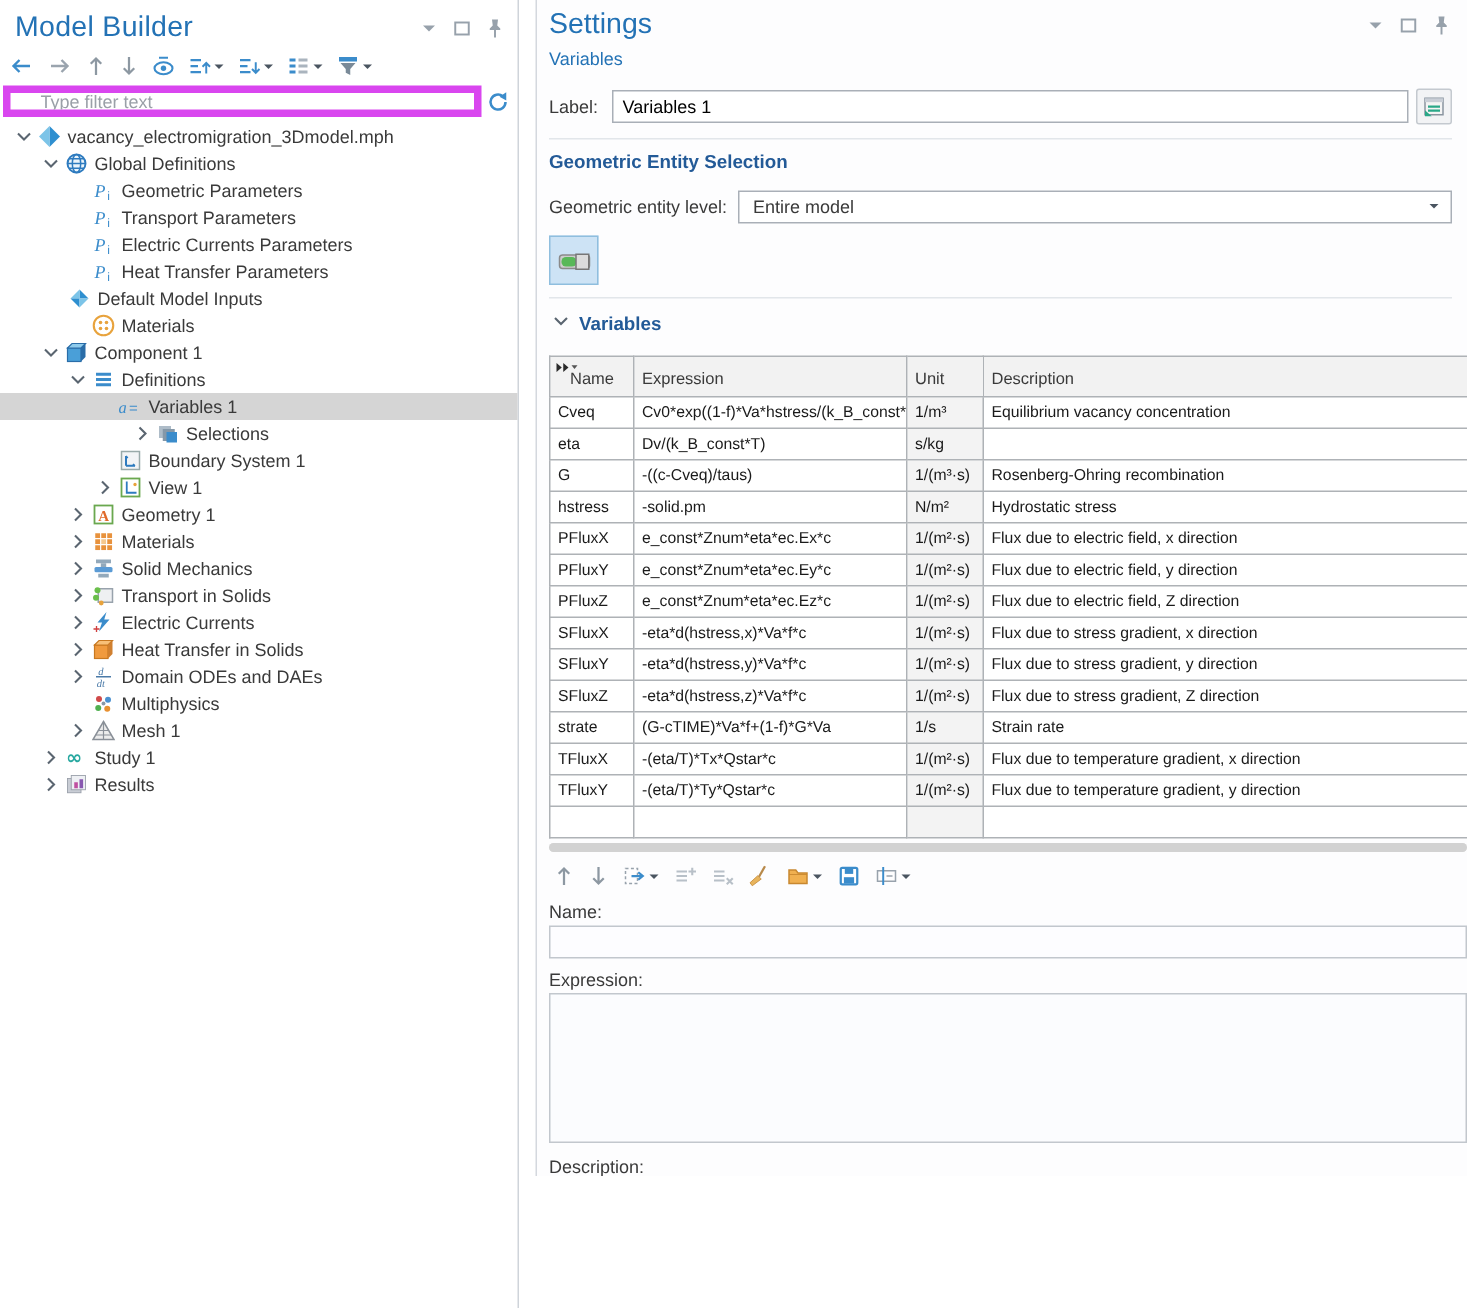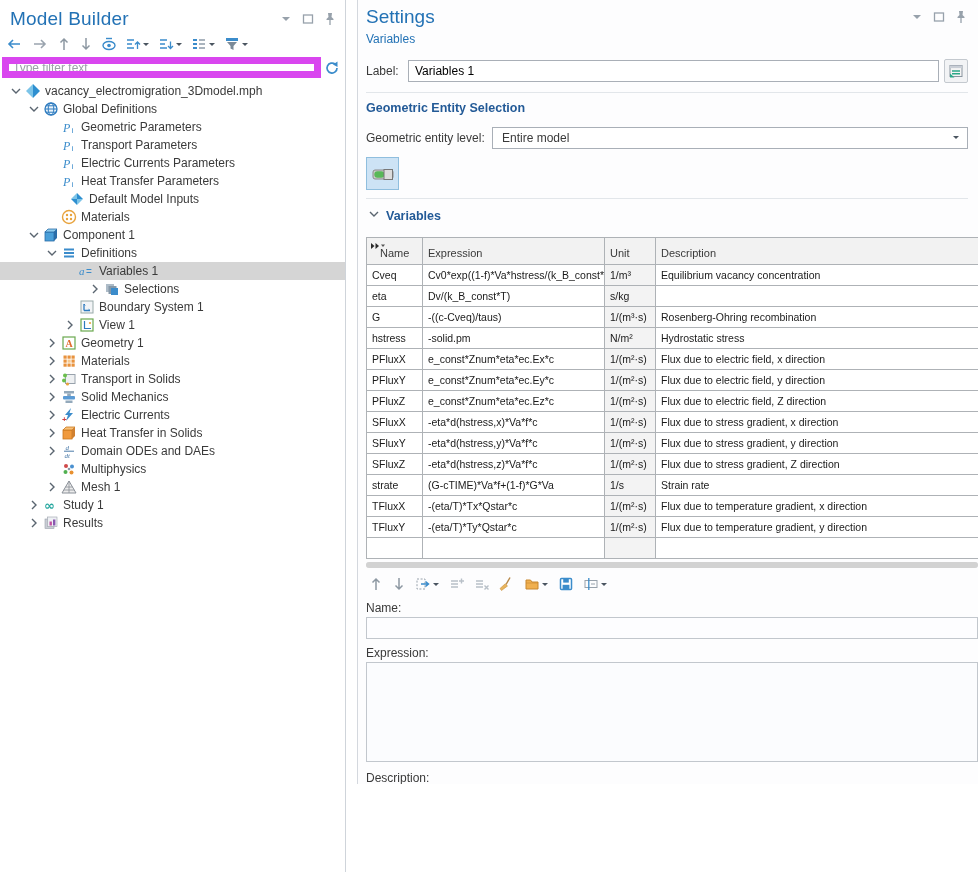--- a/index.html
+++ b/index.html
@@ -13,21 +13,21 @@
   .panel-titlebar { display:flex; align-items:flex-start; justify-content:space-between; padding:2px 8px 0 10px; }
   .panel-title { font-size:19px; font-weight:400; color:#2372b5; letter-spacing:.2px; }
   .win-controls { display:flex; gap:8px; margin-top:4px; }
   .win-controls .wc { width:14px; height:14px; display:inline-flex; align-items:center; justify-content:center; cursor:default; }
 
   .mb-toolbar { display:flex; align-items:center; gap:6px; padding:5px 4px 3px 4px; height:26px; }
   .tb-btn { display:inline-flex; align-items:center; height:20px; padding:0 1px; border-radius:2px; }
   .tb-btn .caret { margin-left:1px; }
 
   .filter-row { display:flex; align-items:center; padding:1px 2px 0 2px; }
-  .filter-row input { flex:1; height:21px; border:7px solid #d946ef; font-size:12px; padding:0 4px;
+  .filter-row input { flex:1; height:21px; border:5px solid #d946ef; font-size:12px; padding:0 20px;
     color:#3a3a3a; background:#fff; outline:none; font-family:"Liberation Sans",sans-serif;}
   .filter-row input::placeholder { color:#9aa0a8; }
   .refresh-btn { width:22px; height:21px; display:inline-flex; align-items:center; justify-content:center; }
 
   .tree { margin-top:4px; font-size:12px; }
   .tree-row { display:flex; align-items:center; height:18px; white-space:nowrap; cursor:default; }
   .tree-row.selected { background:#d5d5d5; }
   .chev-slot { width:16px; height:16px; display:inline-flex; align-items:center; justify-content:center; flex:0 0 16px; }
   .ticon { width:17px; height:16px; display:inline-flex; align-items:center; justify-content:center; margin-right:4px; flex:0 0 17px; }
   .tlabel { color:#3a3a3a; }
@@ -305,21 +305,21 @@
           <span class="ticon">
             <span style="display: inline-flex; align-items: center;">
               <svg width="16" height="16" viewBox="0 0 16 16" xmlns="http://www.w3.org/2000/svg">
                 <text x="2" y="12.5" font-size="12" font-style="italic" fill="#3b8ccb" font-family="Liberation Serif,serif">P</text>
                 <text x="10.5" y="14" font-size="8" fill="#3b8ccb">i</text>
               </svg>
             </span>
           </span>
           <span class="tlabel">Heat Transfer Parameters</span>
         </div>
-        <div class="tree-row" style="padding-left: 52px;">
+        <div class="tree-row" style="padding-left: 28px;">
           <span class="chev-slot"></span>
           <span class="ticon">
             <span style="display: inline-flex; align-items: center;">
               <svg width="16" height="16" viewBox="0 0 16 16" xmlns="http://www.w3.org/2000/svg">
                 <polygon points="8,2 14,8 8,8" fill="#2e8fd0"></polygon>
                 <polygon points="8,2 2,8 8,8" fill="#7cc4e8"></polygon>
                 <polygon points="8,8 2,8 8,14" fill="#2e8fd0"></polygon>
                 <polygon points="8,8 14,8 8,14" fill="#7cc4e8"></polygon>
               </svg>
             </span>
@@ -493,48 +493,48 @@
           <span class="chev-slot">
             <span style="display: inline-flex; align-items: center;">
               <svg width="16" height="16" viewBox="0 0 16 16" xmlns="http://www.w3.org/2000/svg">
                 <path d="M6 4l4 4-4 4" stroke="#5a6570" fill="none" stroke-width="1.4"></path>
               </svg>
             </span>
           </span>
           <span class="ticon">
             <span style="display: inline-flex; align-items: center;">
               <svg width="16" height="16" viewBox="0 0 16 16" xmlns="http://www.w3.org/2000/svg">
+                <rect x="3" y="2" width="10" height="2.5" fill="#93a9bb"></rect>
+                <rect x="6.2" y="4.5" width="3.6" height="2.5" fill="#93a9bb"></rect>
+                <rect x="2" y="7" width="12" height="3.5" rx="1" fill="#5b9bd5"></rect>
+                <rect x="4.5" y="11.5" width="7" height="2.5" fill="#93a9bb"></rect>
+              </svg>
+            </span>
+          </span>
+          <span class="tlabel">Solid Mechanics</span>
+        </div>
+        <div class="tree-row" style="padding-left: 44px;">
+          <span class="chev-slot">
+            <span style="display: inline-flex; align-items: center;">
+              <svg width="16" height="16" viewBox="0 0 16 16" xmlns="http://www.w3.org/2000/svg">
+                <path d="M6 4l4 4-4 4" stroke="#5a6570" fill="none" stroke-width="1.4"></path>
+              </svg>
+            </span>
+          </span>
+          <span class="ticon">
+            <span style="display: inline-flex; align-items: center;">
+              <svg width="16" height="16" viewBox="0 0 16 16" xmlns="http://www.w3.org/2000/svg">
                 <rect x="4.5" y="3.5" width="9.5" height="9" fill="#eef0f2" stroke="#98a2ac"></rect>
                 <circle cx="4" cy="4.5" r="2" fill="#6abf4b"></circle>
                 <circle cx="3" cy="9.5" r="2" fill="#6abf4b"></circle>
                 <circle cx="6.5" cy="13" r="1.6" fill="#e8a33d"></circle>
               </svg>
             </span>
           </span>
           <span class="tlabel">Transport in Solids</span>
-        </div>
-        <div class="tree-row" style="padding-left: 44px;">
-          <span class="chev-slot">
-            <span style="display: inline-flex; align-items: center;">
-              <svg width="16" height="16" viewBox="0 0 16 16" xmlns="http://www.w3.org/2000/svg">
-                <path d="M6 4l4 4-4 4" stroke="#5a6570" fill="none" stroke-width="1.4"></path>
-              </svg>
-            </span>
-          </span>
-          <span class="ticon">
-            <span style="display: inline-flex; align-items: center;">
-              <svg width="16" height="16" viewBox="0 0 16 16" xmlns="http://www.w3.org/2000/svg">
-                <rect x="3" y="2" width="10" height="2.5" fill="#93a9bb"></rect>
-                <rect x="6.2" y="4.5" width="3.6" height="2.5" fill="#93a9bb"></rect>
-                <rect x="2" y="7" width="12" height="3.5" rx="1" fill="#5b9bd5"></rect>
-                <rect x="4.5" y="11.5" width="7" height="2.5" fill="#93a9bb"></rect>
-              </svg>
-            </span>
-          </span>
-          <span class="tlabel">Solid Mechanics</span>
         </div>
         <div class="tree-row" style="padding-left: 44px;">
           <span class="chev-slot">
             <span style="display: inline-flex; align-items: center;">
               <svg width="16" height="16" viewBox="0 0 16 16" xmlns="http://www.w3.org/2000/svg">
                 <path d="M6 4l4 4-4 4" stroke="#5a6570" fill="none" stroke-width="1.4"></path>
               </svg>
             </span>
           </span>
           <span class="ticon">

